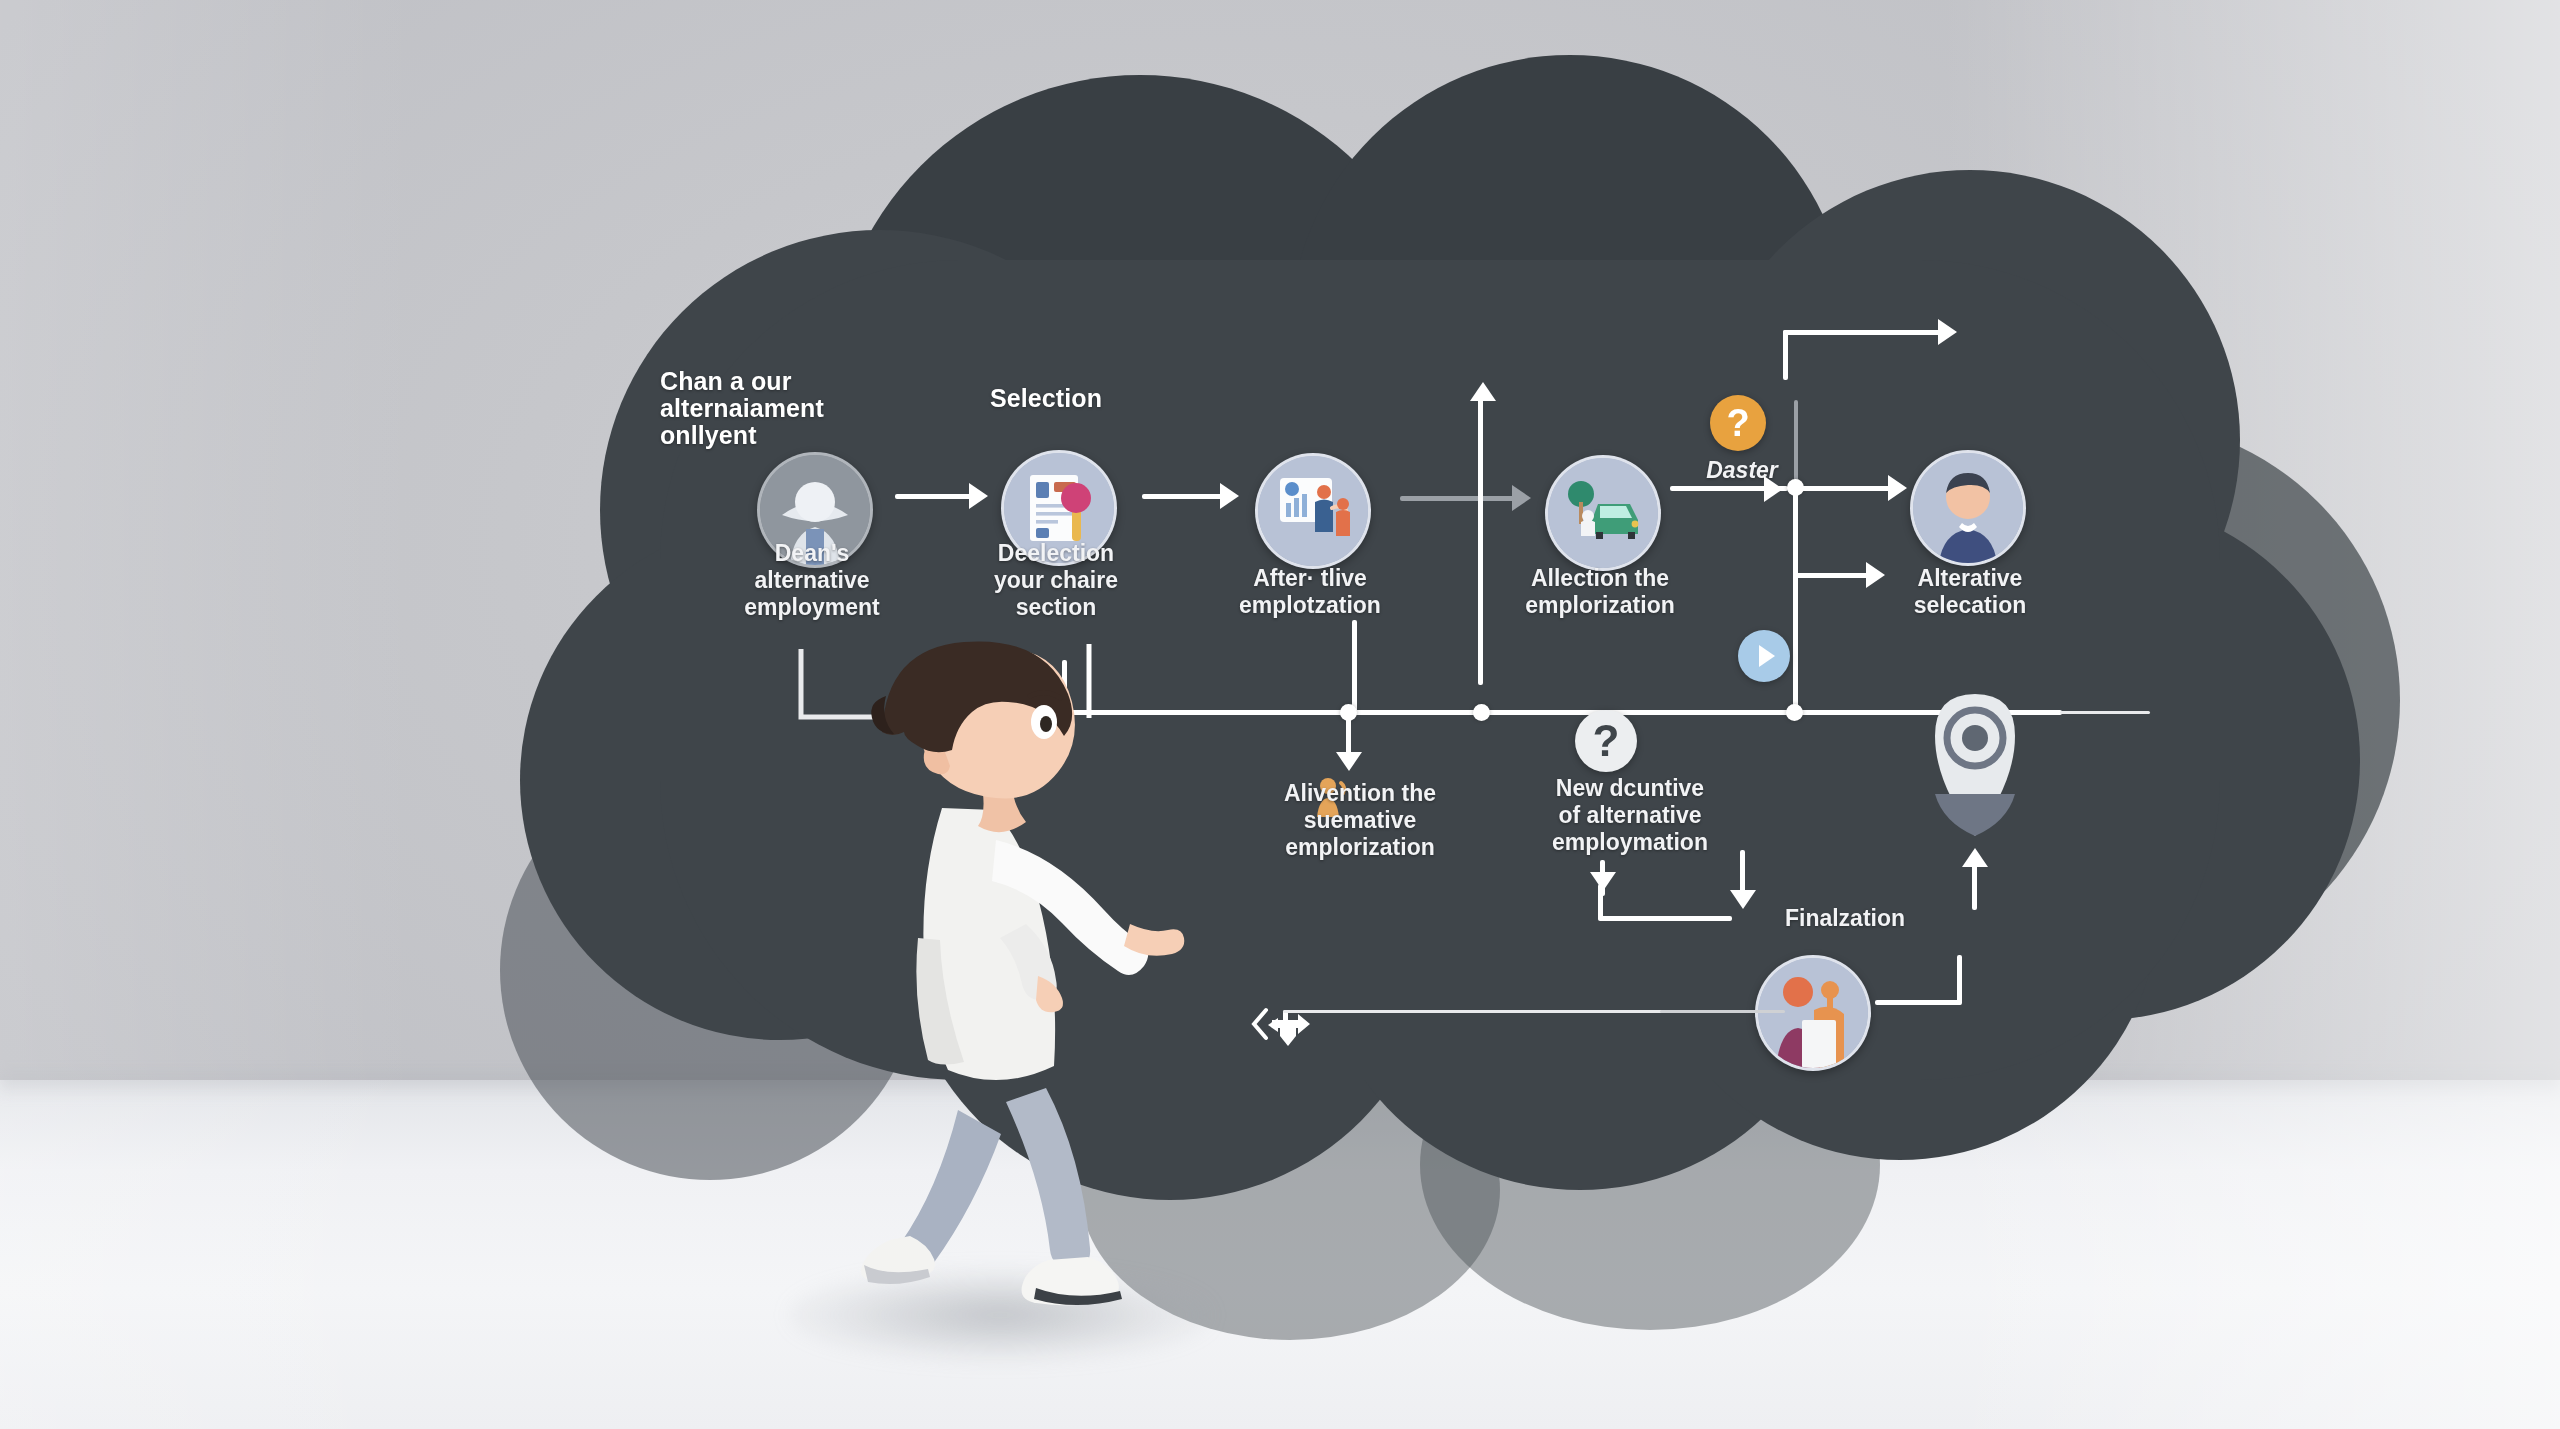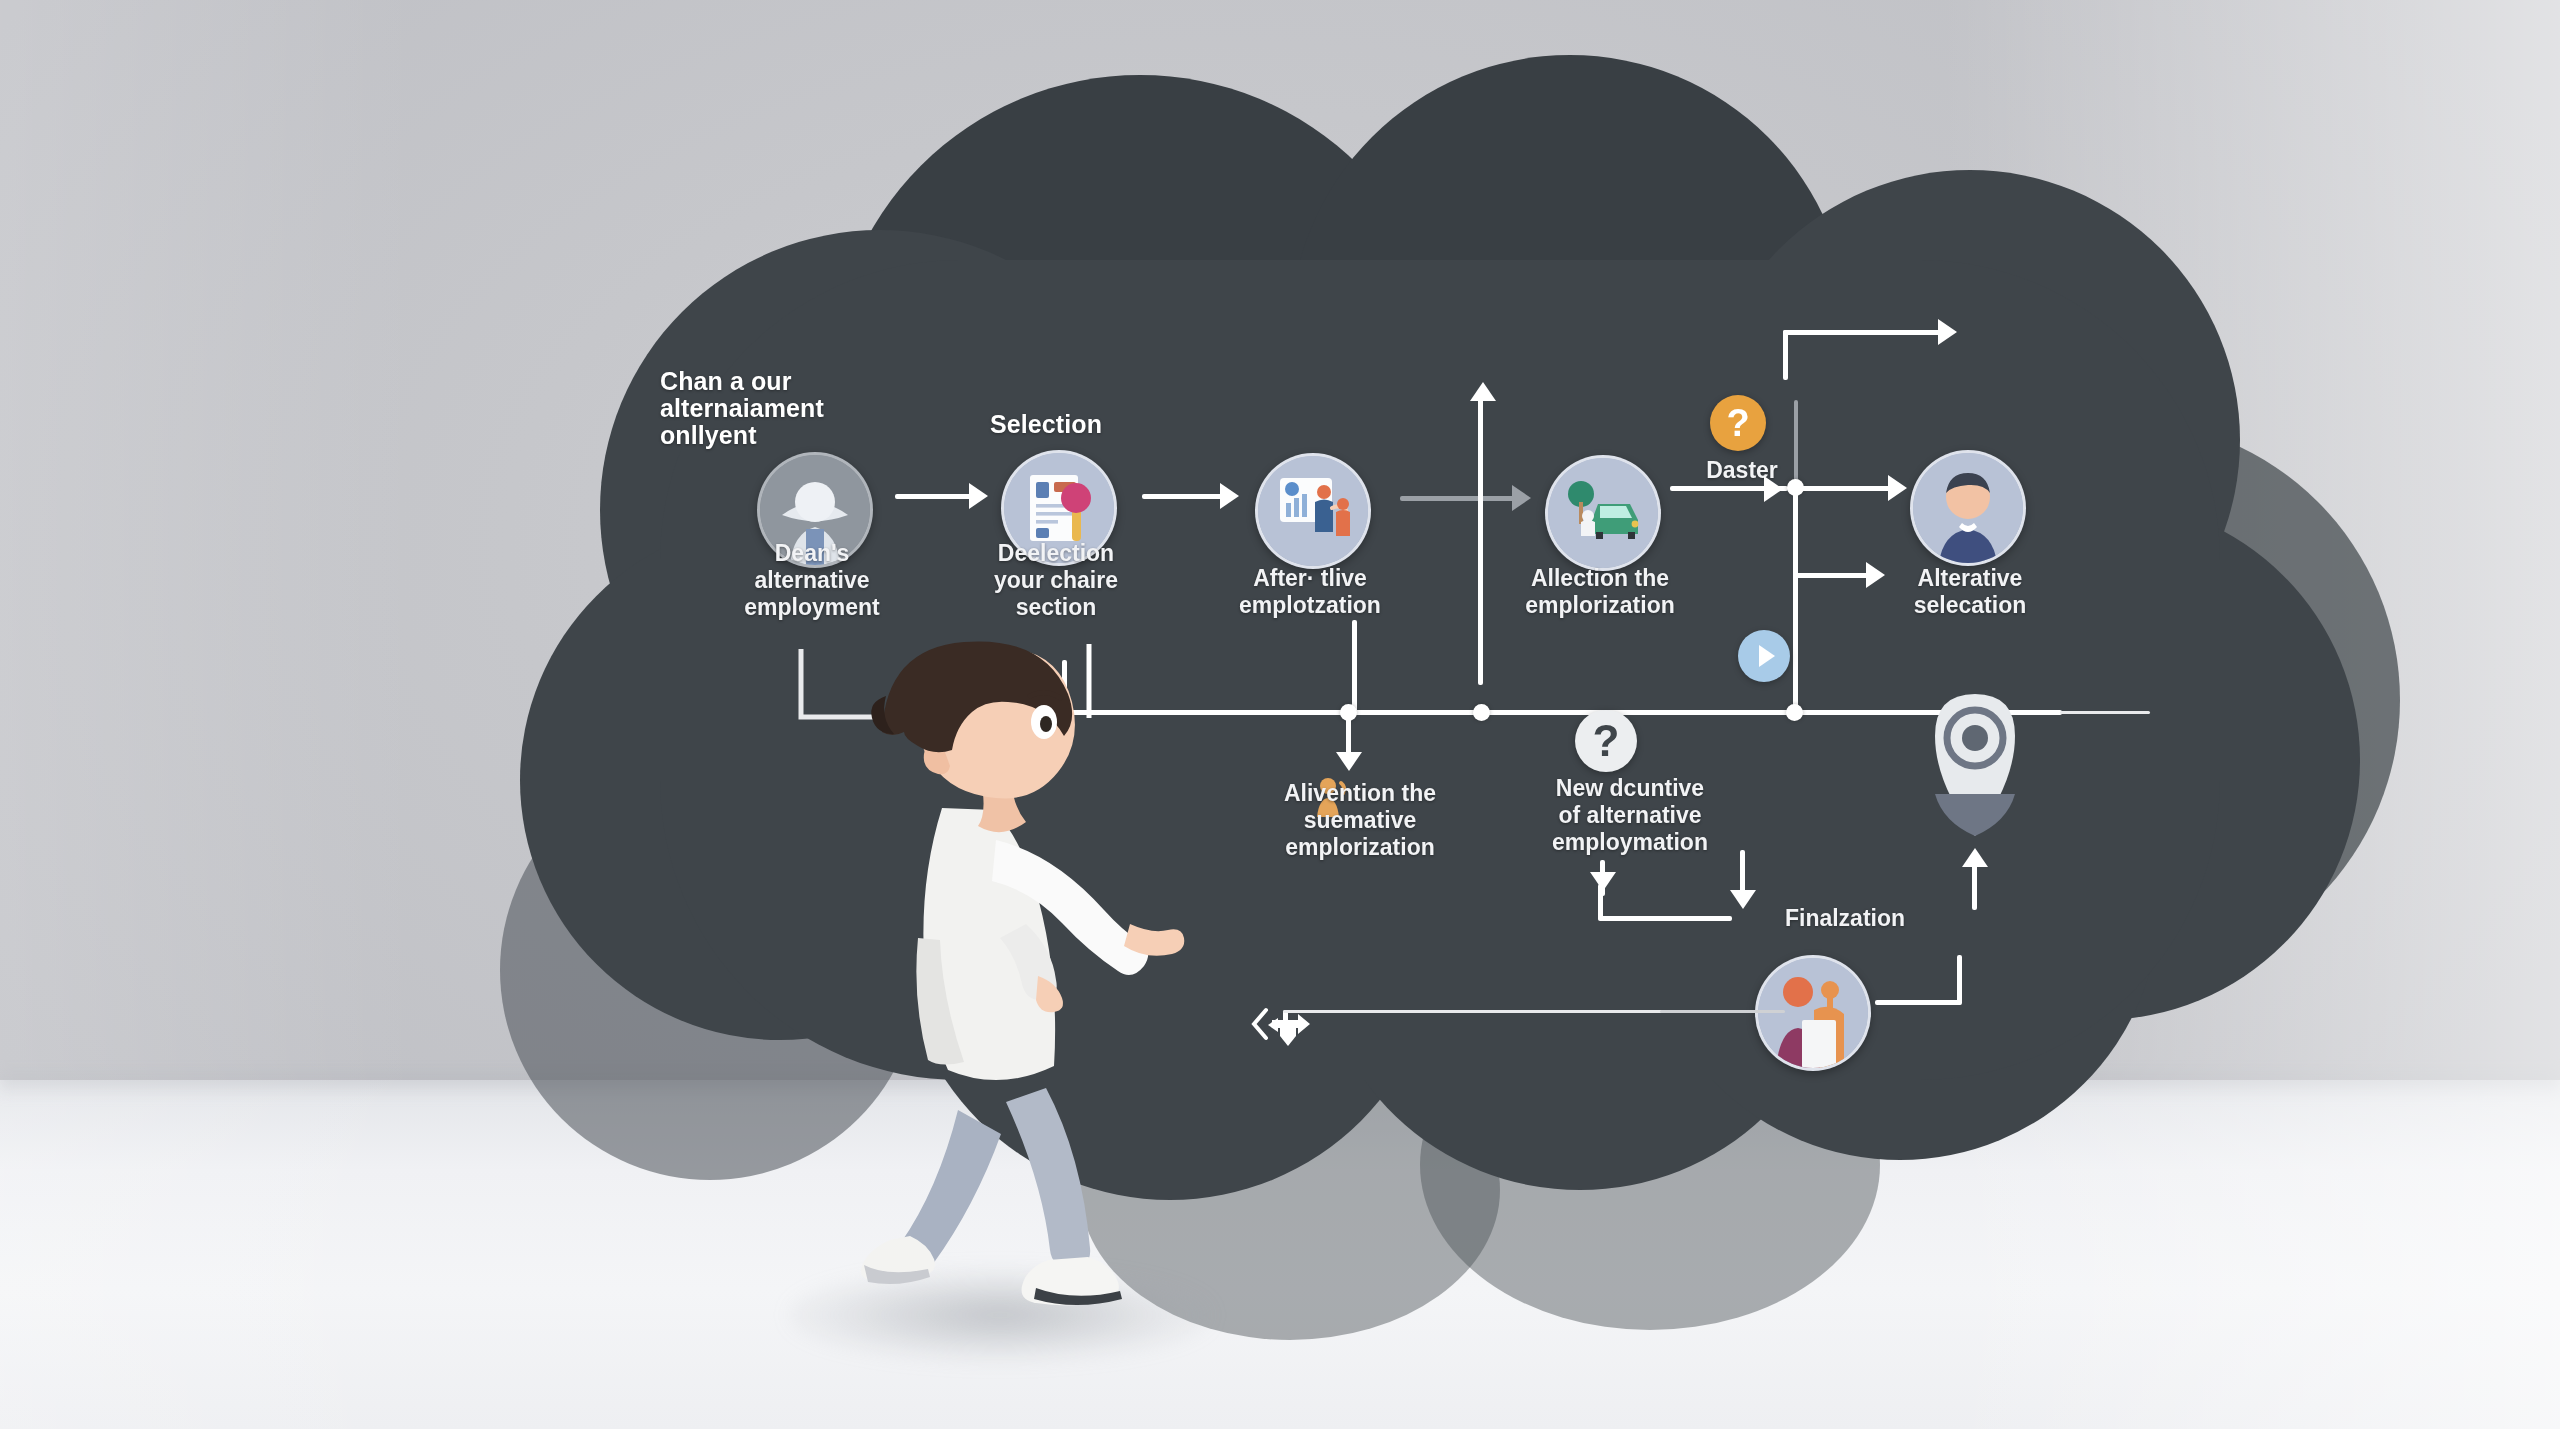--- a/index.html
+++ b/index.html
@@ -160,21 +160,21 @@
     <div class="puff" style="left:1320px; top:690px;  width:520px;  height:500px;"></div>
     <div class="puff" style="left:1640px; top:640px;  width:520px;  height:520px;"></div>
     <div class="puff" style="left:660px;  top:260px;  width:1560px; height:820px; border-radius:300px;"></div>
   </div>
 
   <div class="diagram">
 
     <div class="ntitle" style="left:660px; top:368px; width:260px;">Chan a our
 alternaiament
 onllyent</div>
-    <div class="ntitle" style="left:990px; top:385px; width:260px;margin-top:26px;">Selection</div>
+    <div class="ntitle" style="left:990px; top:385px; width:260px;">Selection</div>
 
     <div class="node grey" style="left:757px; top:452px; width:110px; height:110px;">
       <svg width="110" height="110" viewBox="0 0 110 110">
         <circle cx="55" cy="55" r="55" fill="#8f969e"></circle>
         <path d="M22 60 Q55 36 88 60 Q55 72 22 60Z" fill="#e6eaef"></path>
         <circle cx="55" cy="47" r="20" fill="#eef1f5"></circle>
         <path d="M30 110 Q33 78 55 72 Q77 78 80 110Z" fill="#dfe4ea"></path>
         <path d="M46 74 h18 v36 h-18z" fill="#7b93b8"></path>
       </svg>
     </div>
@@ -241,21 +241,21 @@
         <rect x="80" y="74" width="7" height="7" fill="#2f3438"></rect>
         <circle cx="87" cy="66" r="3.4" fill="#e9c34f"></circle>
         <circle cx="40" cy="58" r="6" fill="#f3f4f6"></circle>
         <path d="M33 64 q7 -4 14 0 v14 h-14z" fill="#f3f4f6"></path>
       </svg>
     </div>
     <div class="nlabel" style="left:1490px; top:565px; width:220px;text-align:center;">Allection the
 emplorization</div>
 
     <div class="badge-q orange" style="left:1710px; top:395px; width:56px; height:56px; font-size:38px;">?</div>
-    <div class="nlabel" style="left:1682px; top:457px; width:120px;">Daster</div>
+    <div class="nlabel" style="left:1682px; top:457px; width:120px;font-style:italic;">Daster</div>
 
     <div class="line-v dim" style="left:1794px; top:400px; height:90px; width:4px;"></div>
 
     <div class="line-h" style="left:1670px; top:486px; width:118px;"></div>
     <div class="arrow-r" style="left:1764px; top:476px;"></div>
 
     <div class="dot" style="left:1787px; top:479px;"></div>
 
     <div class="line-h" style="left:1800px; top:486px; width:95px;"></div>
     <div class="arrow-r" style="left:1888px; top:475px;"></div>

